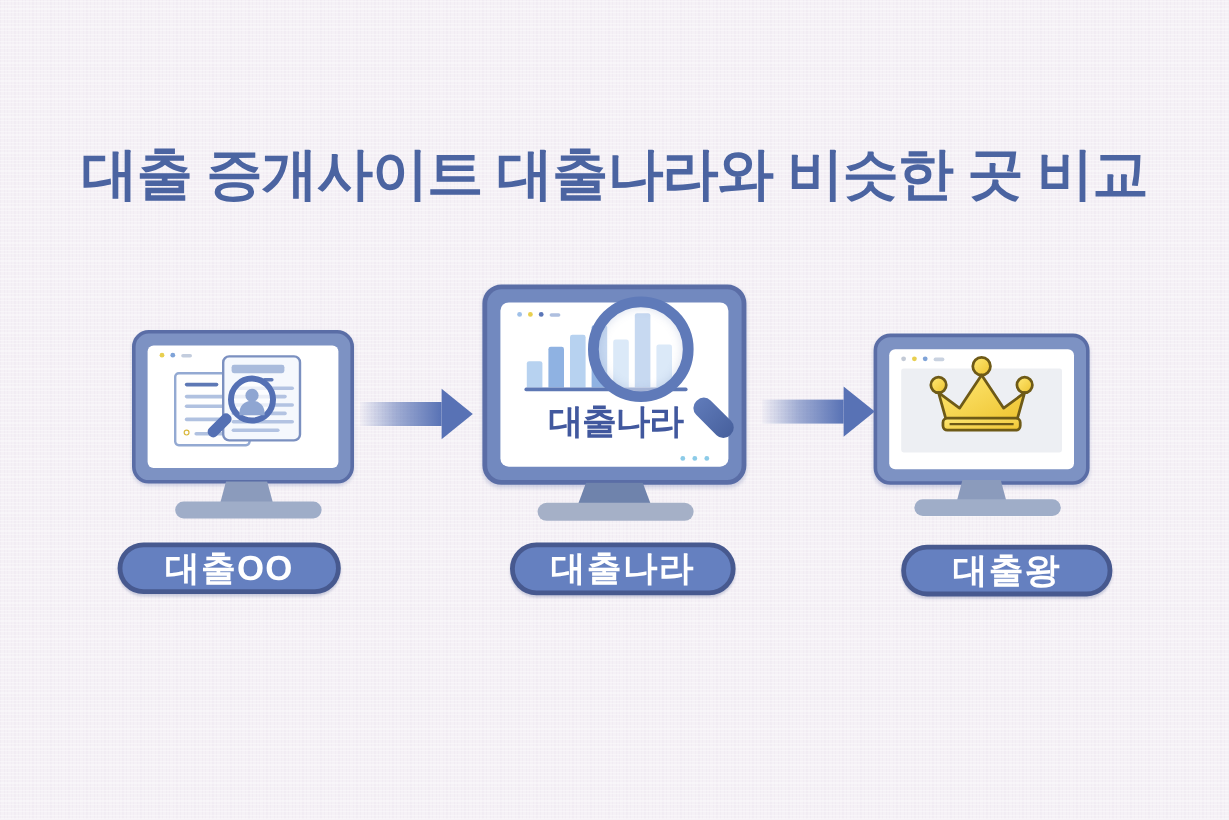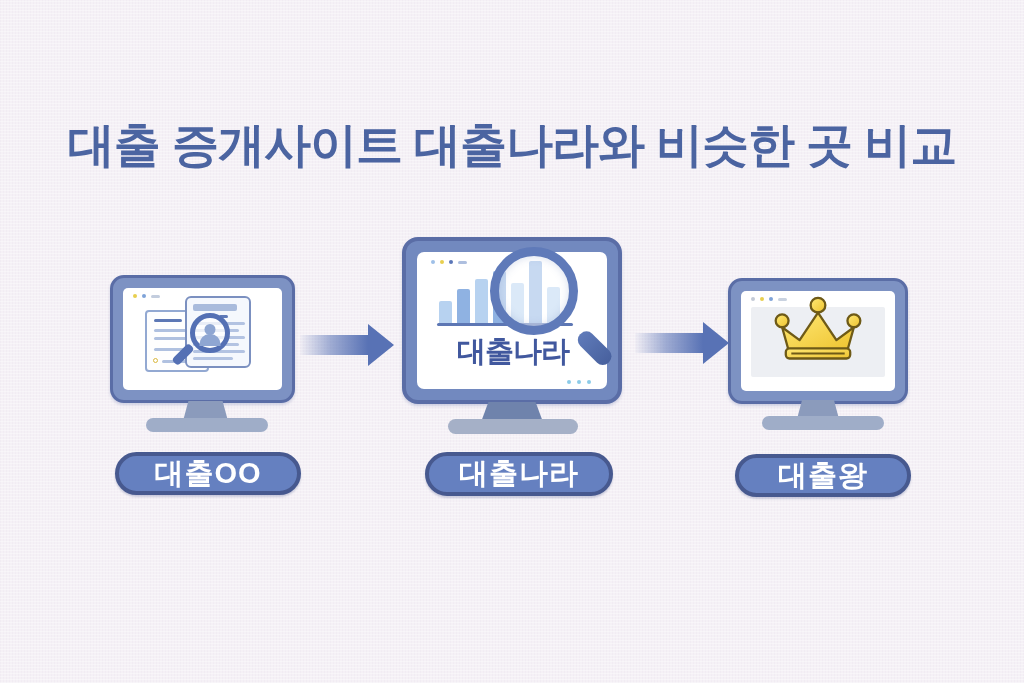--- a/index.html
+++ b/index.html
@@ -246,15 +246,15 @@
 
 <div class="flow-arrow" style="left:300px; top:324px;">
   <span class="shaft"></span>
   <span class="head"></span>
 </div>
 <div class="flow-arrow" style="left:635px; top:322px;">
   <span class="shaft"></span>
   <span class="head"></span>
 </div>
 
-<div class="pill" style="left:115px; top:452px; width:186px;">대출OO</div>
+<div class="pill" style="left:98px; top:452px; width:186px;">대출OO</div>
 <div class="pill" style="left:425px; top:452px; width:188px; height:44px;">대출나라</div>
-<div class="pill" style="left:735px; top:454px; width:176px;font-family:Liberation Mono, monospace;">대출왕</div>
+<div class="pill" style="left:751px; top:454px; width:176px;font-family:Liberation Mono, monospace;">대출왕</div>
 
 </body></html>

